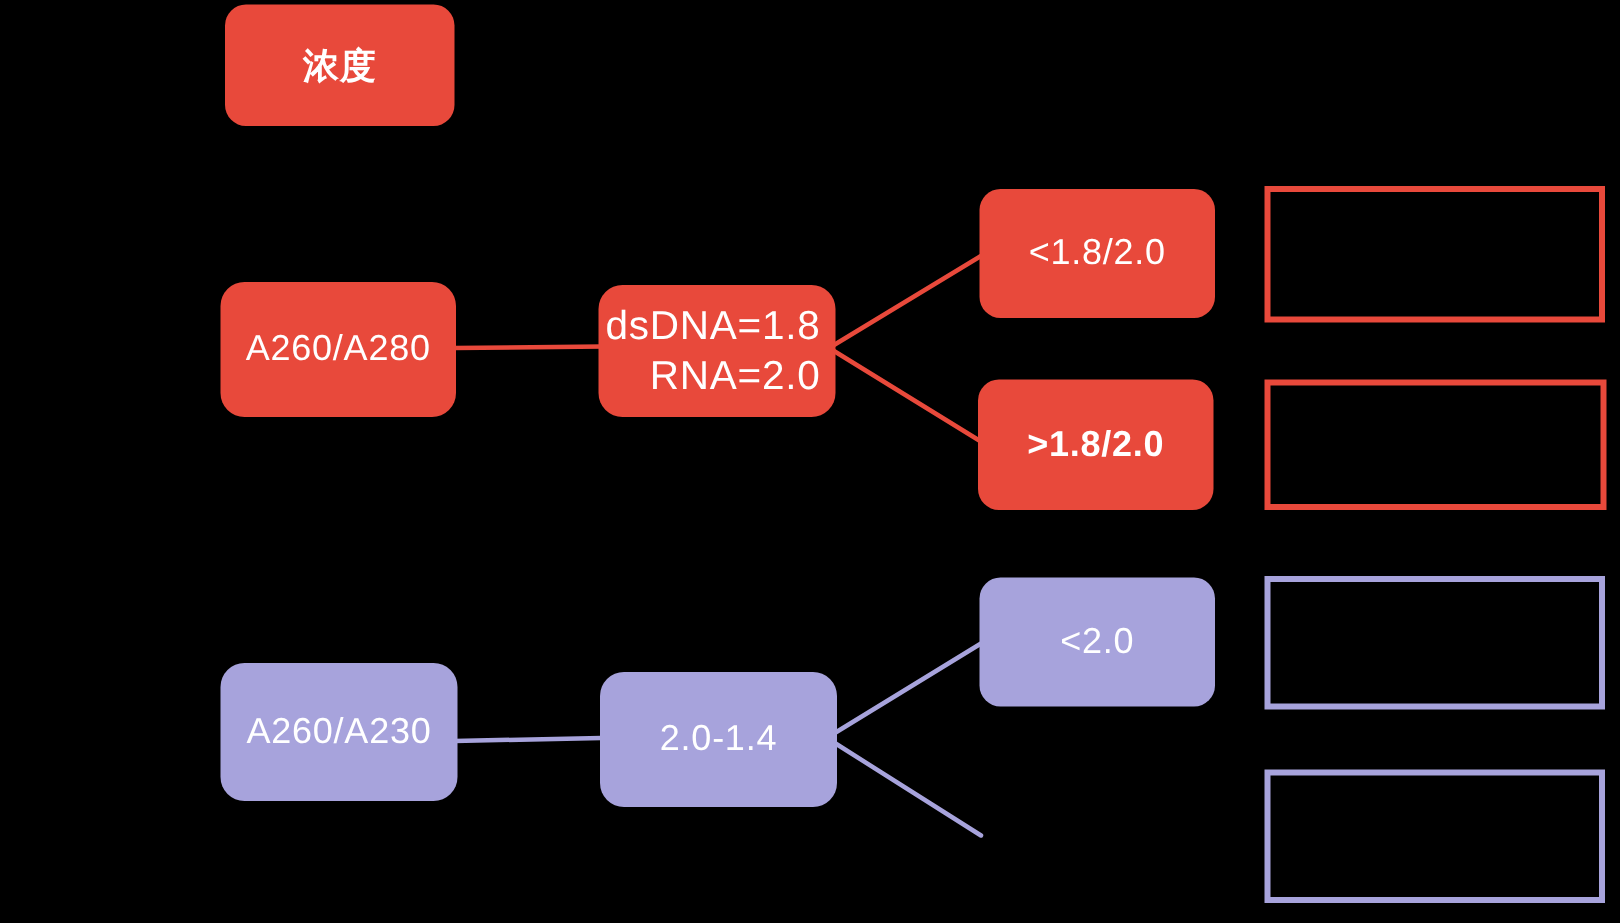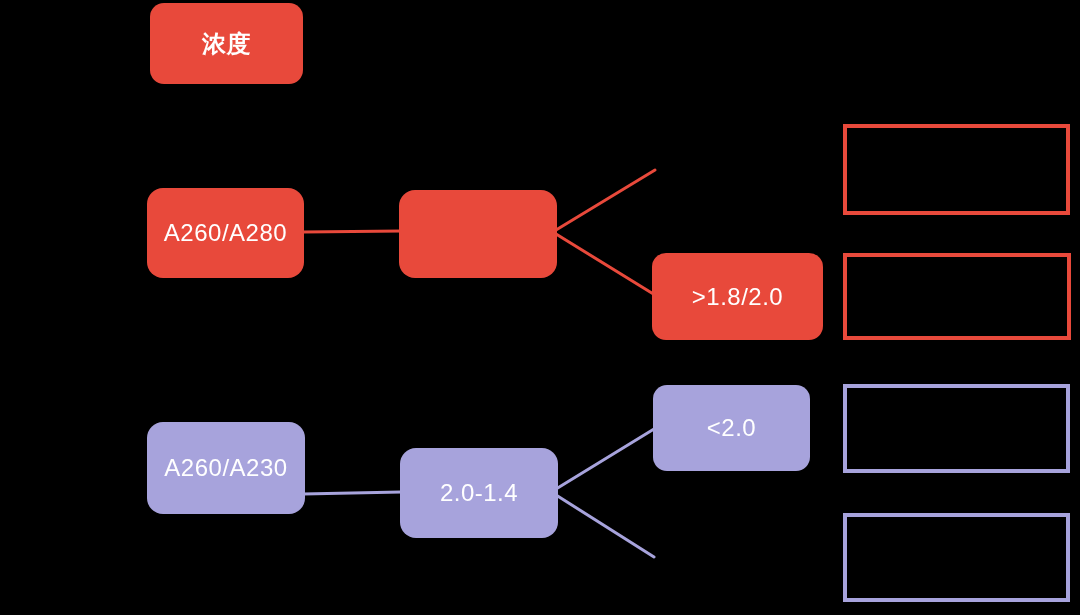--- a/index.html
+++ b/index.html
@@ -38,24 +38,24 @@
   .r14 { border-radius: 14px; }
   .r16 { border-radius: 16px; }
 
   .n-concentration { left: 150px; top: 3px;   width: 153px; height: 81px; font-weight: 600; }
   .n-a260-280     { left: 147px; top: 188px; width: 157px; height: 90px; }
   .n-dsdna-ref    { left: 399px; top: 190px; width: 158px; height: 88px;
                     flex-direction: column; align-items: flex-end;
                     justify-content: center; padding-right: 10px;
                     font-size: 27px; line-height: 33px; }
   .n-lt18         { left: 653px; top: 126px; width: 157px; height: 86px; }
-  .n-gt18         { left: 652px; top: 253px; width: 171px; height: 87px; }
+  .n-gt18         { left: 652px; top: 253px; width: 157px; height: 87px; font-weight: bold; }
   .n-res-red-1    { left: 843px; top: 124px; width: 227px; height: 91px; }
   .n-res-red-2    { left: 843px; top: 253px; width: 228px; height: 87px; }
-  .n-a260-230     { left: 147px; top: 422px; width: 158px; height: 92px; }
+  .n-a260-230     { left: 147px; top: 442px; width: 158px; height: 92px; }
   .n-ref-2022     { left: 400px; top: 448px; width: 158px; height: 90px; }
   .n-lt20         { left: 653px; top: 385px; width: 157px; height: 86px; }
   .n-gt22         { left: 652px; top: 513px; width: 156px; height: 88px; }
   .n-res-pur-1    { left: 843px; top: 384px; width: 227px; height: 89px; }
   .n-res-pur-2    { left: 843px; top: 513px; width: 227px; height: 89px; }
 
   .conn-red    { stroke: var(--red, #E8493B);    stroke-width: 3; stroke-linecap: round; }
   .conn-purple { stroke: var(--purple, #A7A3DC); stroke-width: 3; stroke-linecap: round; }
 </style>
 </head>
@@ -70,22 +70,25 @@
     <line class="conn-purple" x1="303" y1="494" x2="401" y2="492"></line>
     <line class="conn-purple" x1="556" y1="489" x2="654" y2="429"></line>
     <line class="conn-purple" x1="556" y1="495" x2="654" y2="557"></line>
   </svg>
 
   <div class="node fill-red r14 n-concentration">浓度</div>
 
   <div class="node fill-red r16 n-a260-280">A260/A280</div>
 
   <div class="node fill-red r16 n-dsdna-ref">
+    <span>dsDNA=1.8</span>
+    <span>RNA=2.0</span>
   </div>
 
+  <div class="node fill-red r14 n-lt18">&lt;1.8/2.0</div>
 
   <div class="node fill-red r14 n-gt18">&gt;1.8/2.0</div>
 
   <div class="node outline-red n-res-red-1"></div>
 
   <div class="node outline-red n-res-red-2"></div>
 
   <div class="node fill-purple r16 n-a260-230">A260/A230</div>
 
   <div class="node fill-purple r16 n-ref-2022">2.0-1.4</div>

